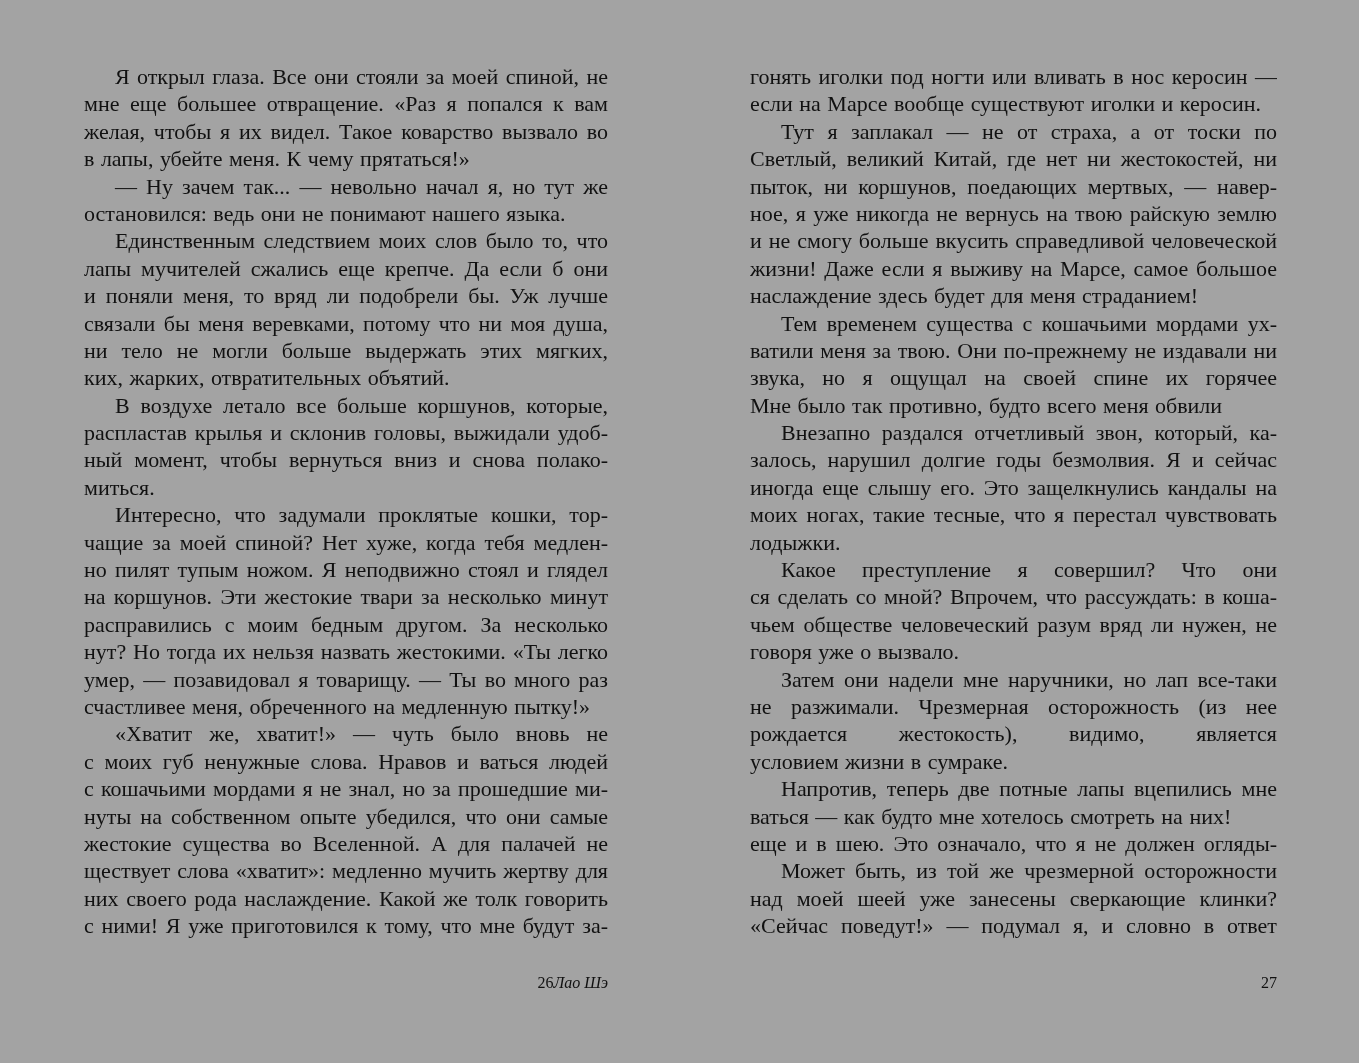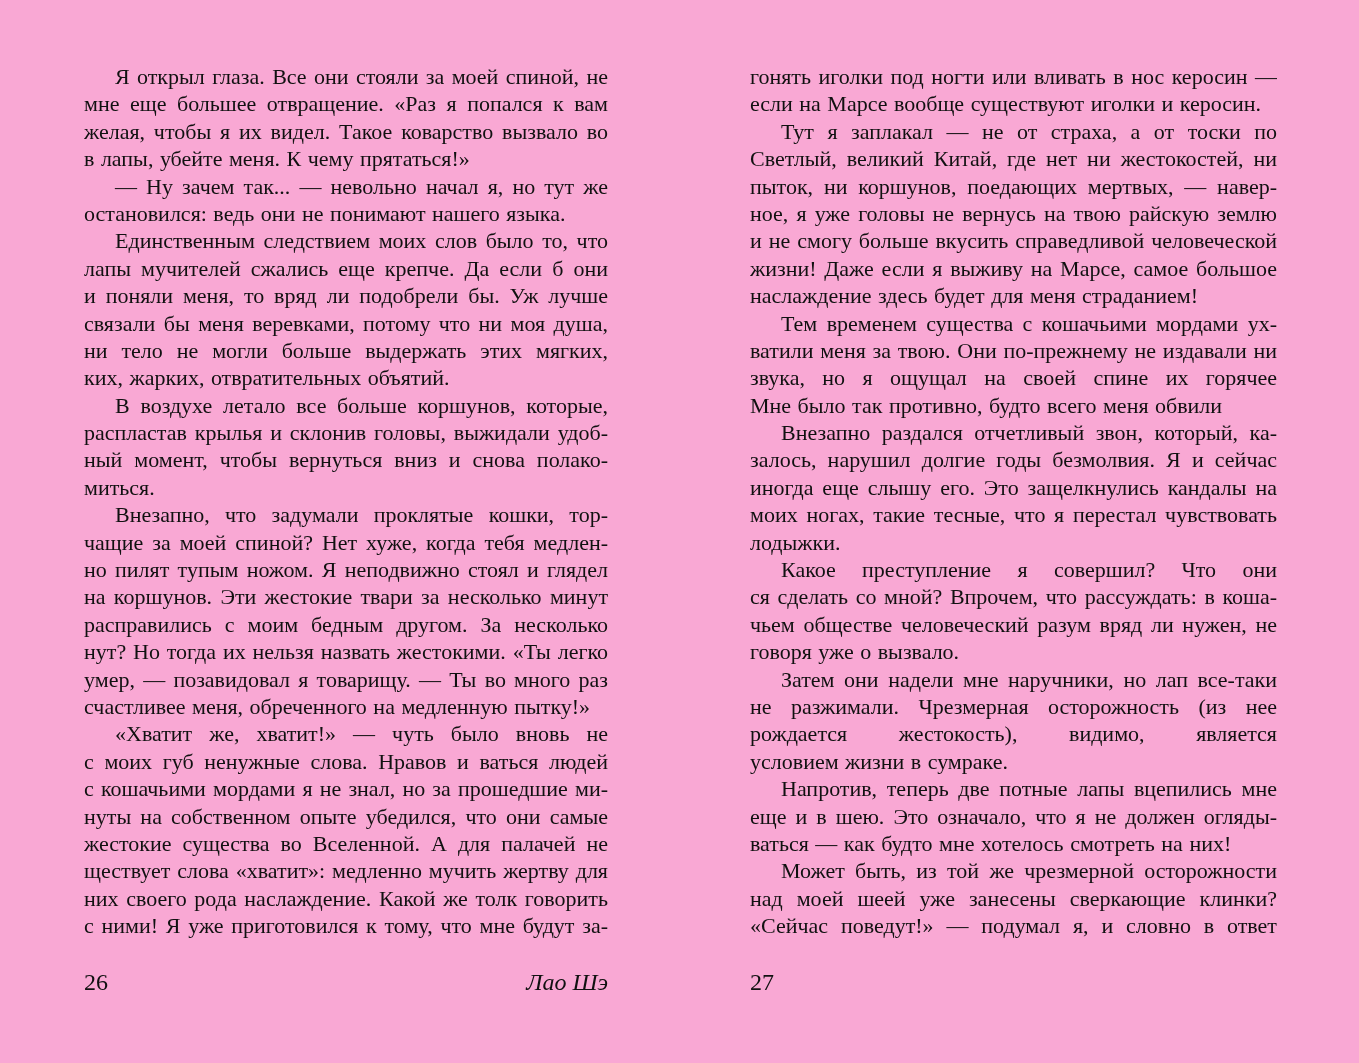--- a/index.html
+++ b/index.html
@@ -4,21 +4,21 @@
 <style>
   html, body {
     margin: 0;
     padding: 0;
     background: #ffffff;
   }
   .spread {
     position: relative;
     width: 1359px;
     height: 1063px;
-    background: #f9a8d4;
+    background: #a3a3a3;
     font-family: "Liberation Serif", "DejaVu Serif", serif;
     color: #111111;
     overflow: hidden;
   }
   .page-col {
     position: absolute;
     top: 63px;
     font-size: 22px;
     line-height: 27.4px;
   }
@@ -34,23 +34,23 @@
     text-align: justify;
     text-align-last: justify;
   }
   .line.indent {
     text-indent: 31px;
   }
   .footer {
     position: absolute;
     top: 969px;
     display: flex;
-    justify-content: space-between;
+    justify-content: flex-end;
     align-items: baseline;
-    font-size: 24px;
+    font-size: 16px;
     line-height: 27px;
   }
   #left-footer  { left: 84px;  width: 524px; }
   #right-footer { left: 750px; width: 527px; }
   .ital { font-style: italic; }
 </style>
 </head>
 <body>
 
 <div class="spread">
@@ -65,21 +65,21 @@
       <div class="line indent just">Единственным следствием моих слов было то, что</div>
       <div class="line just">лапы мучителей сжались еще крепче. Да если б они</div>
       <div class="line just">и поняли меня, то вряд ли подобрели бы. Уж лучше они</div>
       <div class="line just">связали бы меня веревками, потому что ни моя душа,</div>
       <div class="line just">ни тело не могли больше выдержать этих мягких, креп-</div>
       <div class="line">ких, жарких, отвратительных объятий.</div>
       <div class="line indent just">В воздухе летало все больше коршунов, которые,</div>
       <div class="line just">распластав крылья и склонив головы, выжидали удоб-</div>
       <div class="line just">ный момент, чтобы вернуться вниз и снова полако-</div>
       <div class="line">миться.</div>
-      <div class="line indent just">Внезапно, что задумали проклятые кошки, тор-</div>
+      <div class="line indent just">Интересно, что задумали проклятые кошки, тор-</div>
       <div class="line just">чащие за моей спиной? Нет хуже, когда тебя медлен-</div>
       <div class="line just">но пилят тупым ножом. Я неподвижно стоял и глядел</div>
       <div class="line just">на коршунов. Эти жестокие твари за несколько минут</div>
       <div class="line just">расправились с моим бедным другом. За несколько ми-</div>
       <div class="line just">нут? Но тогда их нельзя назвать жестокими. «Ты легко</div>
       <div class="line just">умер, — позавидовал я товарищу. — Ты во много раз</div>
       <div class="line">счастливее меня, обреченного на медленную пытку!»</div>
       <div class="line indent just">«Хватит же, хватит!» — чуть было вновь не сорвались</div>
       <div class="line just">с моих губ ненужные слова. Нравов и ваться людей</div>
       <div class="line just">с кошачьими мордами я не знал, но за прошедшие ми-</div>
@@ -89,21 +89,21 @@
       <div class="line just">них своего рода наслаждение. Какой же толк говорить</div>
       <div class="line just">с ними! Я уже приготовился к тому, что мне будут за-</div>
     </div>
 
   <div class="page-col" id="right-col">
       <div class="line just">гонять иголки под ногти или вливать в нос керосин —</div>
       <div class="line">если на Марсе вообще существуют иголки и керосин.</div>
       <div class="line indent just">Тут я заплакал — не от страха, а от тоски по родине.</div>
       <div class="line just">Светлый, великий Китай, где нет ни жестокостей, ни</div>
       <div class="line just">пыток, ни коршунов, поедающих мертвых, — навер-</div>
-      <div class="line just">ное, я уже головы не вернусь на твою райскую землю</div>
+      <div class="line just">ное, я уже никогда не вернусь на твою райскую землю</div>
       <div class="line just">и не смогу больше вкусить справедливой человеческой</div>
       <div class="line just">жизни! Даже если я выживу на Марсе, самое большое</div>
       <div class="line">наслаждение здесь будет для меня страданием!</div>
       <div class="line indent just">Тем временем существа с кошачьими мордами ух-</div>
       <div class="line just">ватили меня за твою. Они по-прежнему не издавали ни</div>
       <div class="line just">звука, но я ощущал на своей спине их горячее дыхание.</div>
       <div class="line">Мне было так противно, будто всего меня обвили змеи.</div>
       <div class="line indent just">Внезапно раздался отчетливый звон, который, ка-</div>
       <div class="line just">залось, нарушил долгие годы безмолвия. Я и сейчас</div>
       <div class="line just">иногда еще слышу его. Это защелкнулись кандалы на</div>
@@ -111,22 +111,22 @@
       <div class="line">лодыжки.</div>
       <div class="line indent just">Какое преступление я совершил? Что они собирают-</div>
       <div class="line just">ся сделать со мной? Впрочем, что рассуждать: в коша-</div>
       <div class="line just">чьем обществе человеческий разум вряд ли нужен, не</div>
       <div class="line">говоря уже о вызвало.</div>
       <div class="line indent just">Затем они надели мне наручники, но лап все-таки</div>
       <div class="line just">не разжимали. Чрезмерная осторожность (из нее всегда</div>
       <div class="line just">рождается жестокость), видимо, является необходимым</div>
       <div class="line">условием жизни в сумраке.</div>
       <div class="line indent just">Напротив, теперь две потные лапы вцепились мне</div>
+      <div class="line">ваться — как будто мне хотелось смотреть на них!</div>
       <div class="line just">еще и в шею. Это означало, что я не должен огляды-</div>
-      <div class="line">ваться — как будто мне хотелось смотреть на них!</div>
       <div class="line indent just">Может быть, из той же чрезмерной осторожности</div>
       <div class="line just">над моей шеей уже занесены сверкающие клинки?</div>
       <div class="line just">«Сейчас поведут!» — подумал я, и словно в ответ люди</div>
     </div>
 
   <div class="footer" id="left-footer">
     <span>26</span>
     <span class="ital">Лао Шэ</span>
   </div>
 

